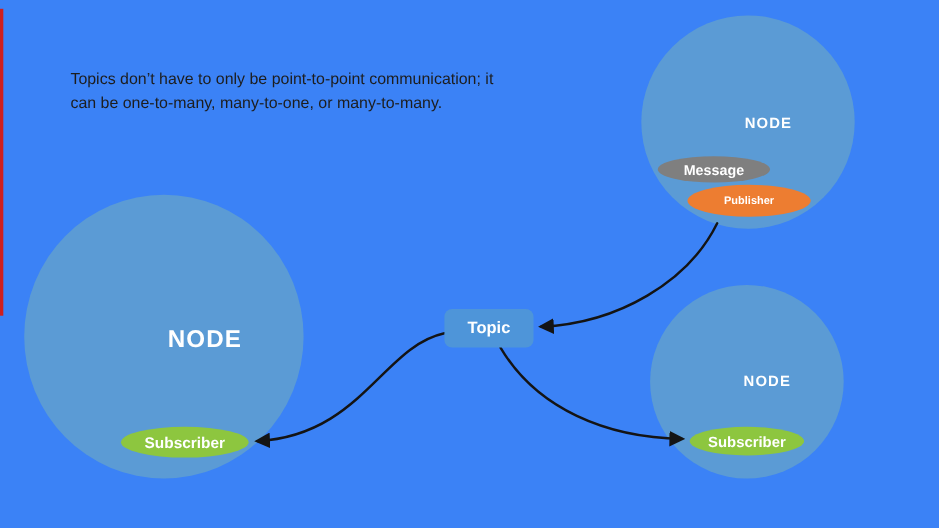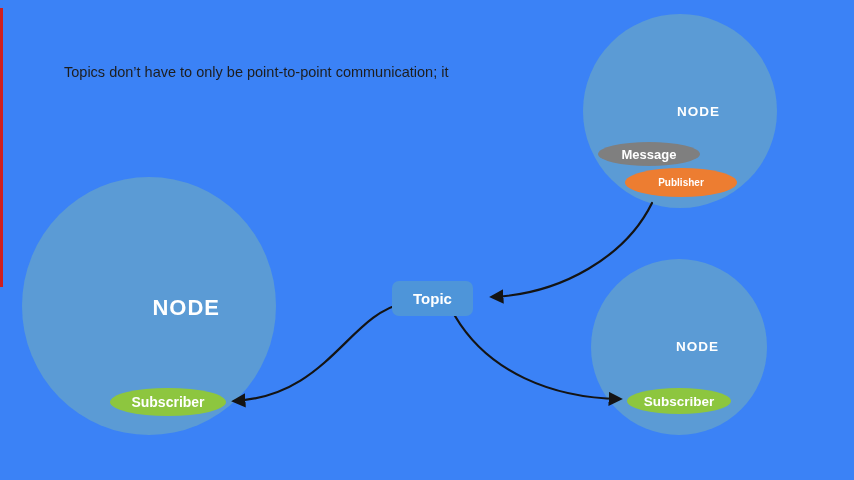--- a/index.html
+++ b/index.html
@@ -63,21 +63,21 @@
     align-items: center;
     justify-content: center;
   }
   .pill-subscriber-left { left: 110px; top: 388px; width: 116px; height: 28px; background: #8dc63f; font-size: 14px; }
   .pill-message         { left: 598px; top: 142px; width: 102px; height: 24px; background: #7f7f7f; font-size: 13px; text-align: right; }
   .pill-publisher       { left: 625px; top: 168px; width: 112px; height: 29px; background: #ed7d31; font-size: 10px; }
   .pill-subscriber-br   { left: 627px; top: 388px; width: 104px; height: 26px; background: #8dc63f; font-size: 13.5px; }
 
   .topic-box {
     position: absolute;
-    left: 392px;
+    left: 404px;
     top: 281px;
     width: 81px;
     height: 35px;
     background: #4e95d9;
     border-radius: 7px;
     color: #ffffff;
     font-weight: bold;
     font-size: 15px;
     display: flex;
     align-items: center;
@@ -97,20 +97,21 @@
 </style>
 </head>
 <body>
 
 <div class="canvas">
 
   <div class="redline"></div>
 
   <div class="caption">
     <div>Topics don’t have to only be point-to-point communication; it</div>
+    <div>can be one-to-many, many-to-one, or many-to-many.</div>
   </div>
 
   <div class="circle circle-left"></div>
   <div class="circle circle-tr"></div>
   <div class="circle circle-br"></div>
 
   <svg class="arrow-layer" width="854" height="480" viewBox="0 0 854 480">
     <defs>
       <marker id="arrowhead" viewBox="0 0 10 10" refX="8" refY="5" markerWidth="6.5" markerHeight="6.5" orient="auto">
         <path d="M0,0 L10,5 L0,10 z" fill="#141414"></path>

